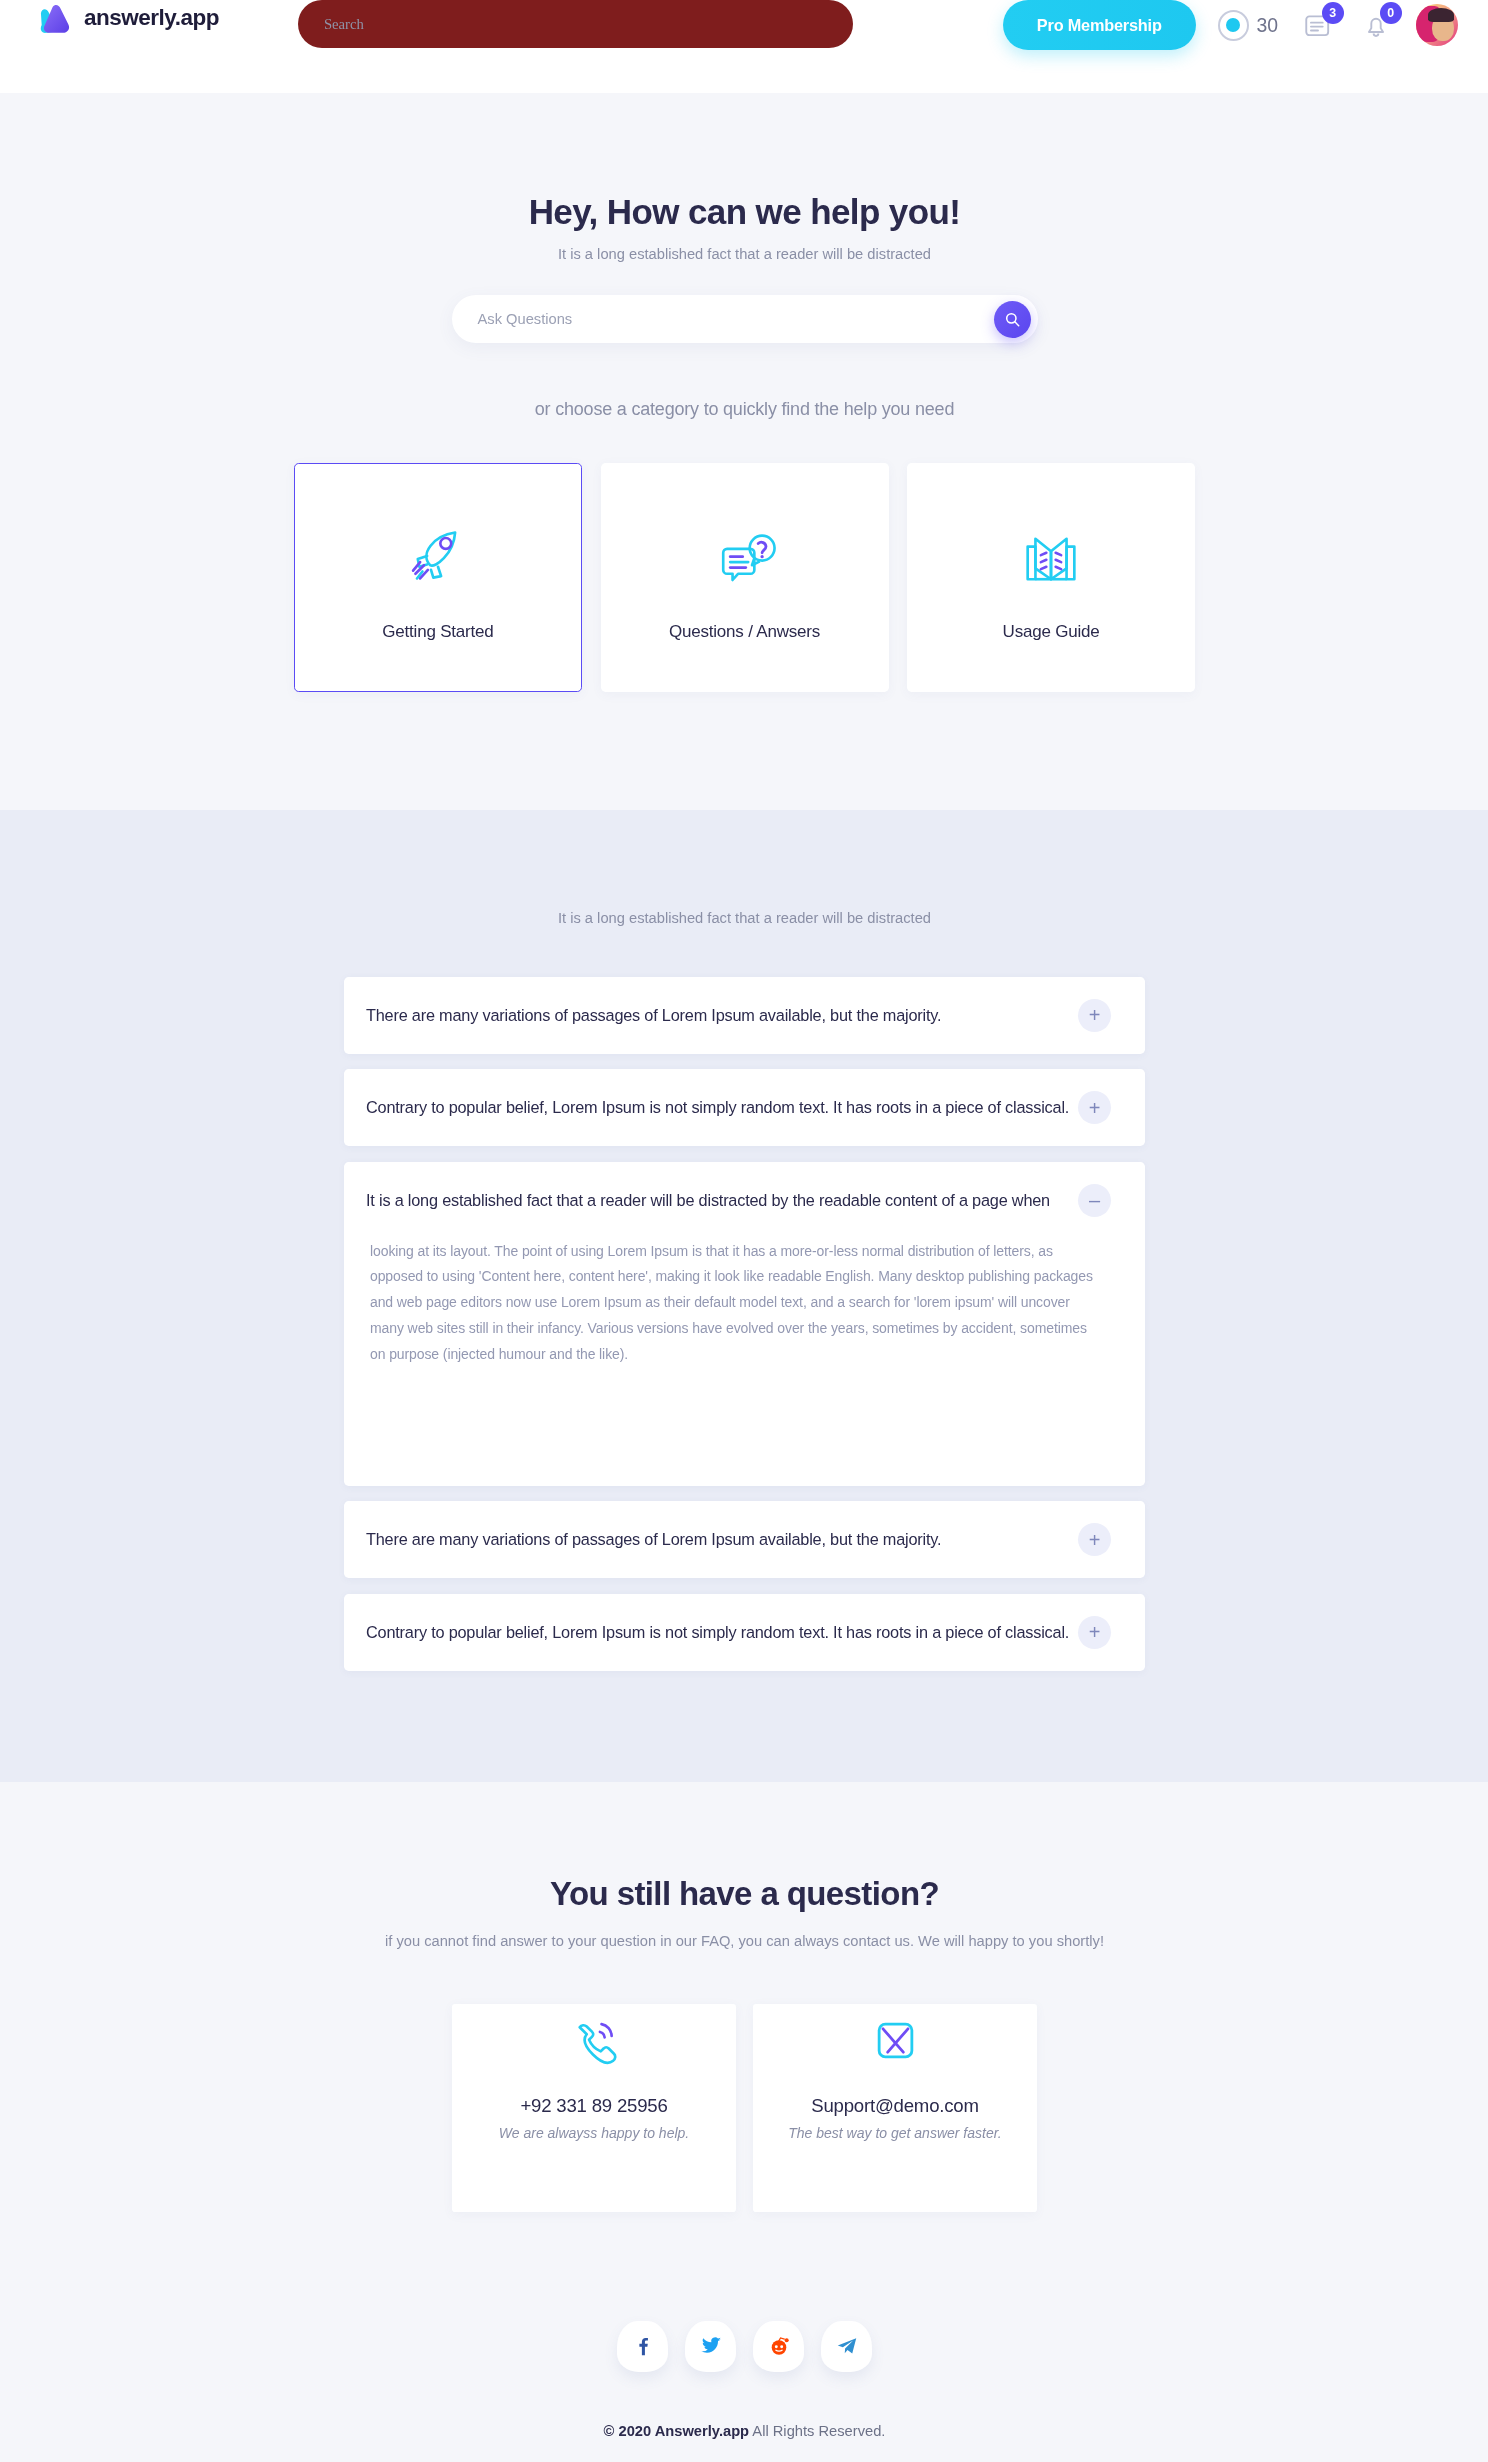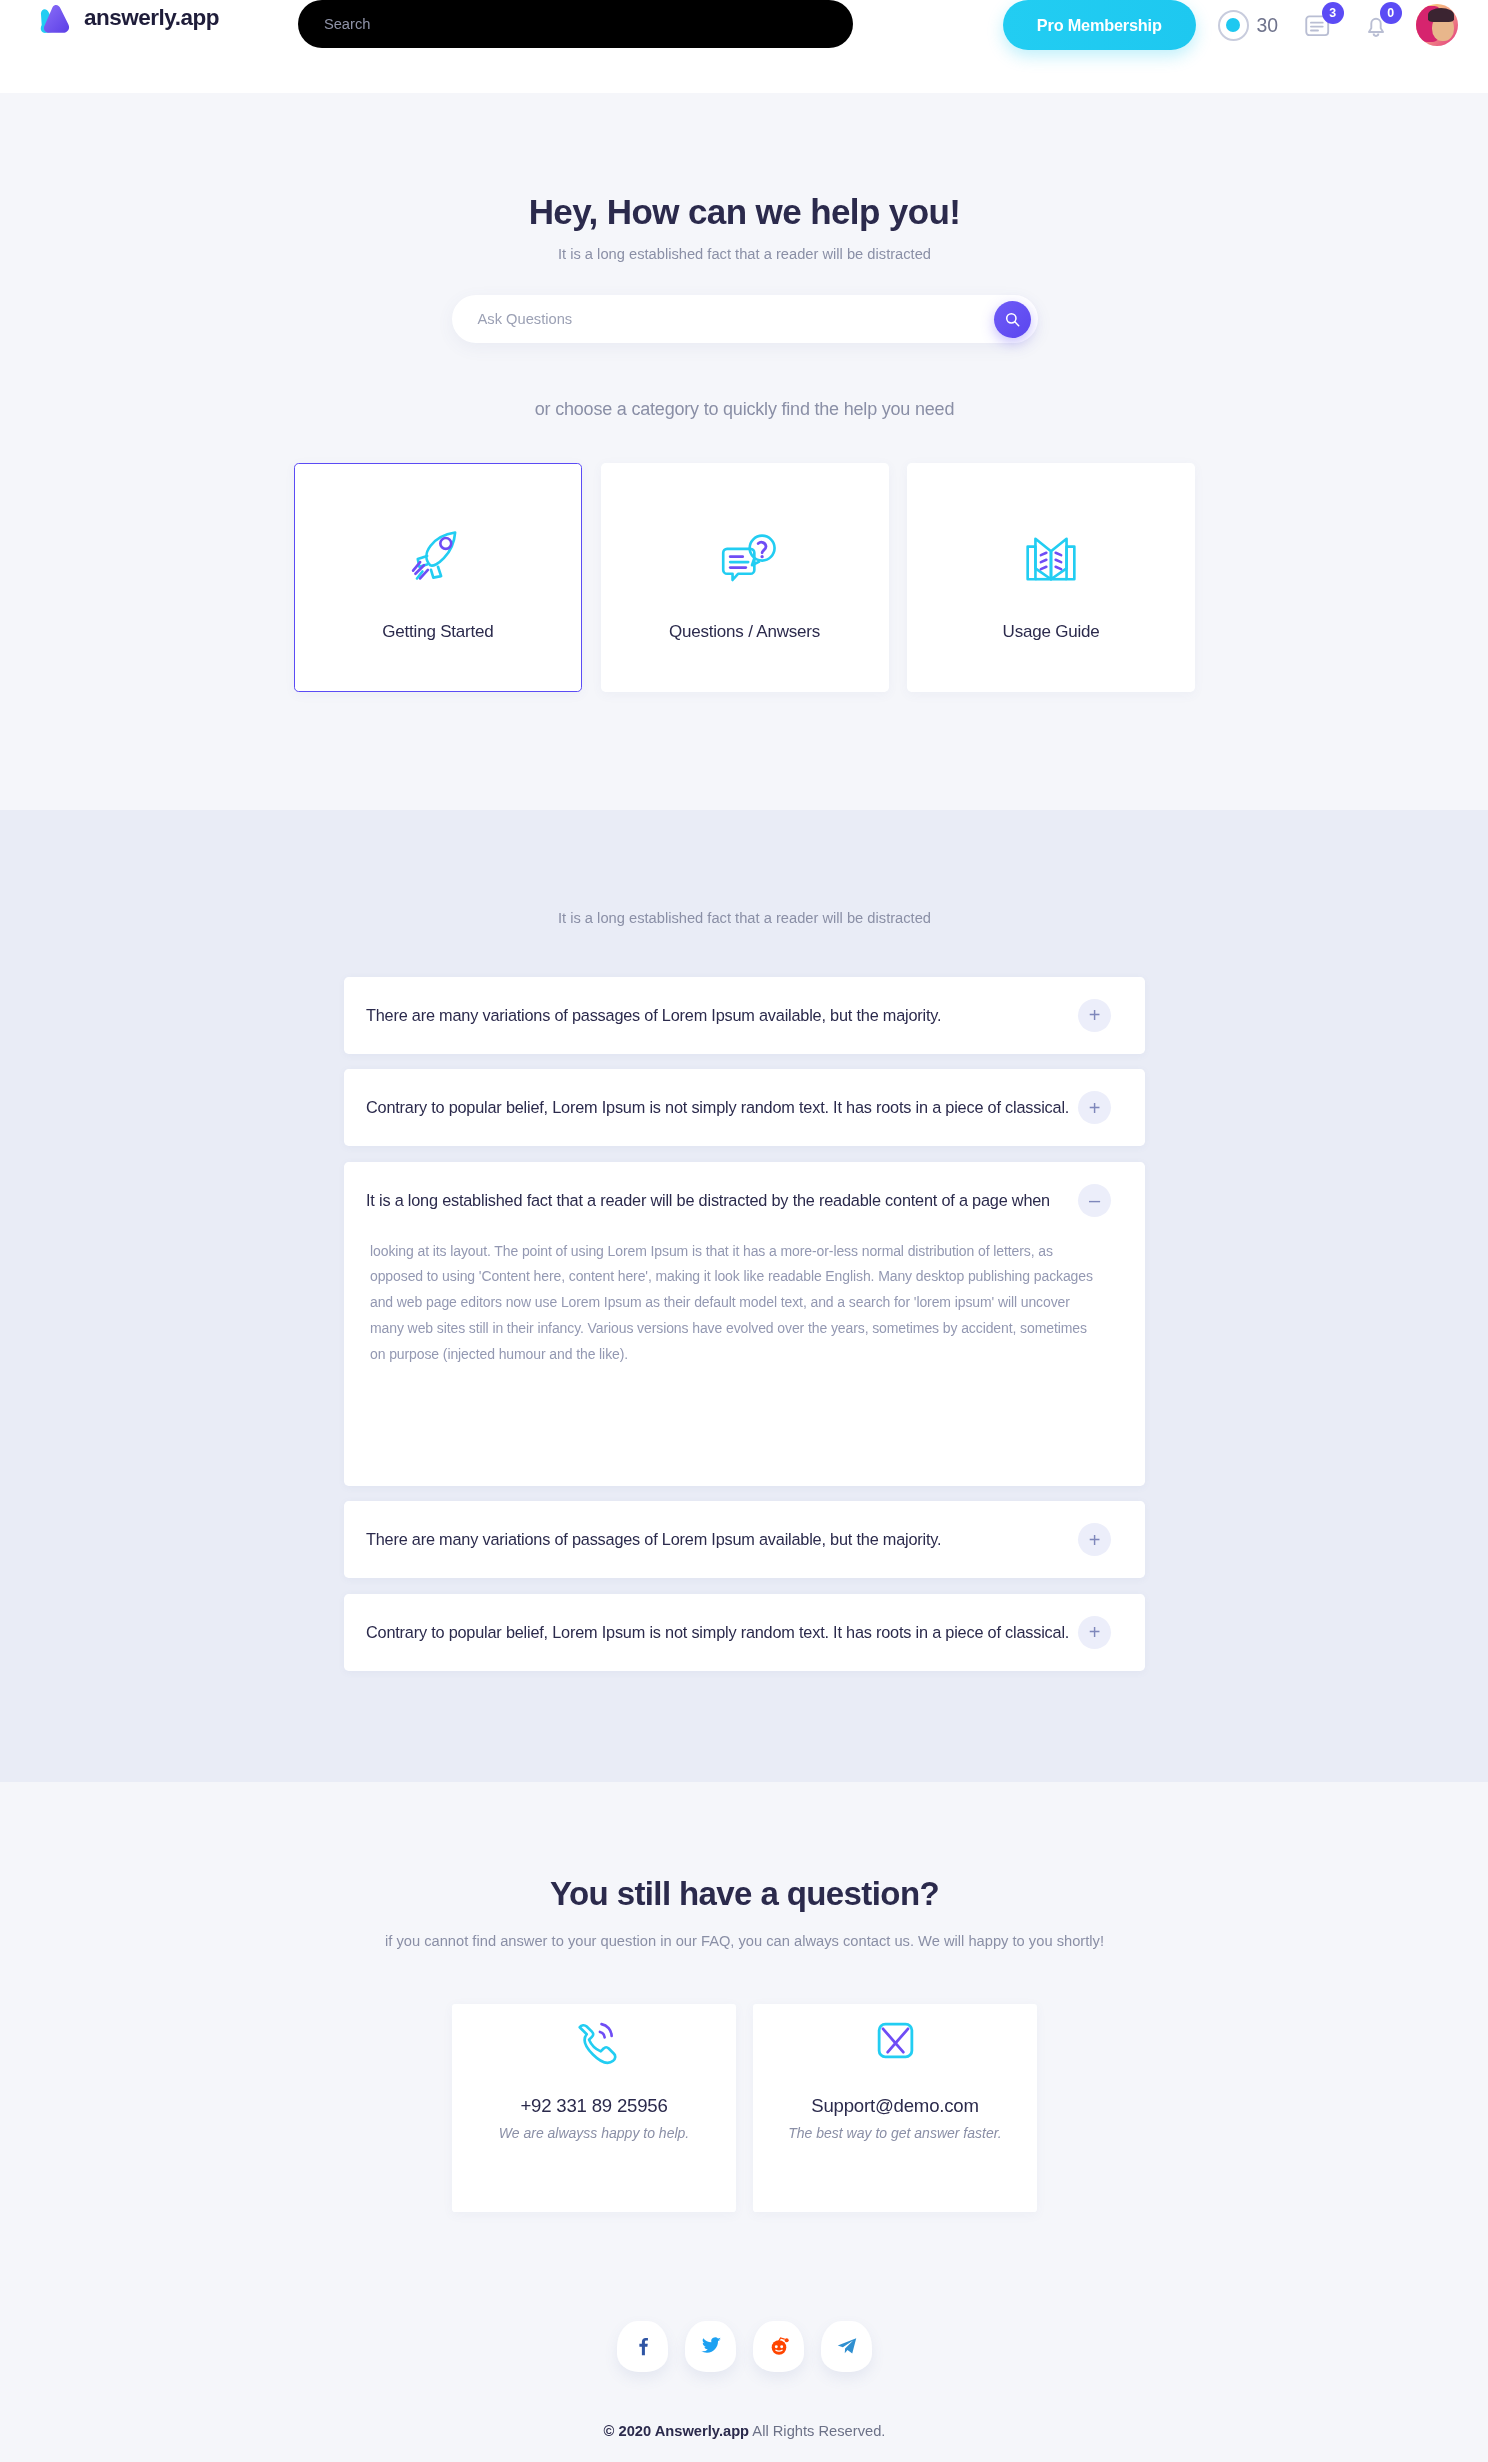--- a/index.html
+++ b/index.html
@@ -22,22 +22,22 @@
     position: relative;
     z-index: 20;
   }
   .brand { display: flex; align-items: center; gap: 11px; }
   .brand-mark { width: 36px; height: 36px; position: relative; }
   .brand-name {
     font-size: 22.5px; font-weight: 700; letter-spacing: -0.5px; color: #1f1d3a;
   }
   .nav-search {
     width: 555px; height: 48px; margin-left: 79px;
-    background: #000000; border-radius: 26px;
-    display: flex; align-items: center; padding: 0 26px;
+    background: #7f1d1d; border-radius: 26px;
+    display: flex; align-items: center; padding: 0 26px; font-family: Liberation Serif, serif;
   }
   .nav-search-text { font-size: 14.7px; color: #8f93a8; }
   .nav-right { margin-left: auto; display: flex; align-items: center; gap: 22px; }
   .pro-btn {
     background: linear-gradient(90deg,#22cdf2 0%,#1ec8f0 100%);
     color: #fff; border: none; border-radius: 26px;
     height: 50px; padding: 0 34px;
     font-size: 16.3px; font-weight: 700; letter-spacing: -0.2px;
     font-family: inherit; cursor: pointer;
     box-shadow: 0 6.2px 15.5px rgba(30,200,240,.28);

